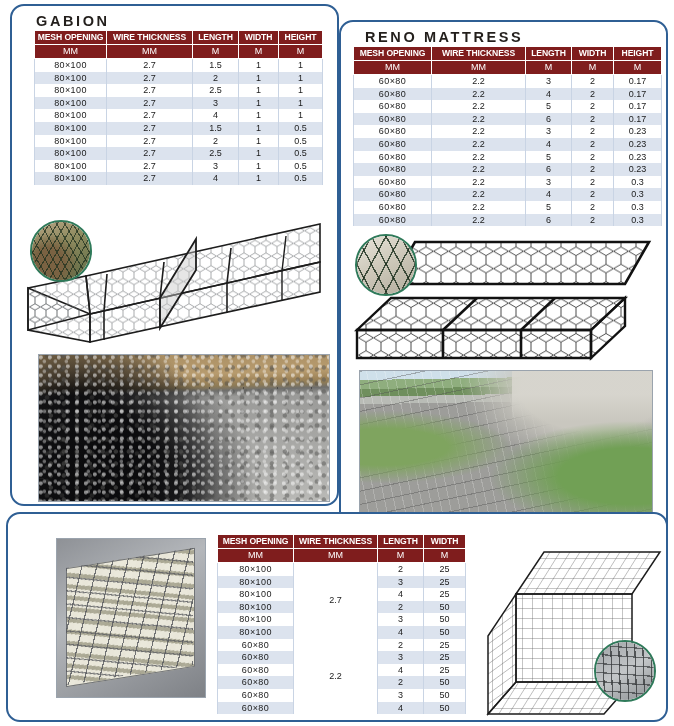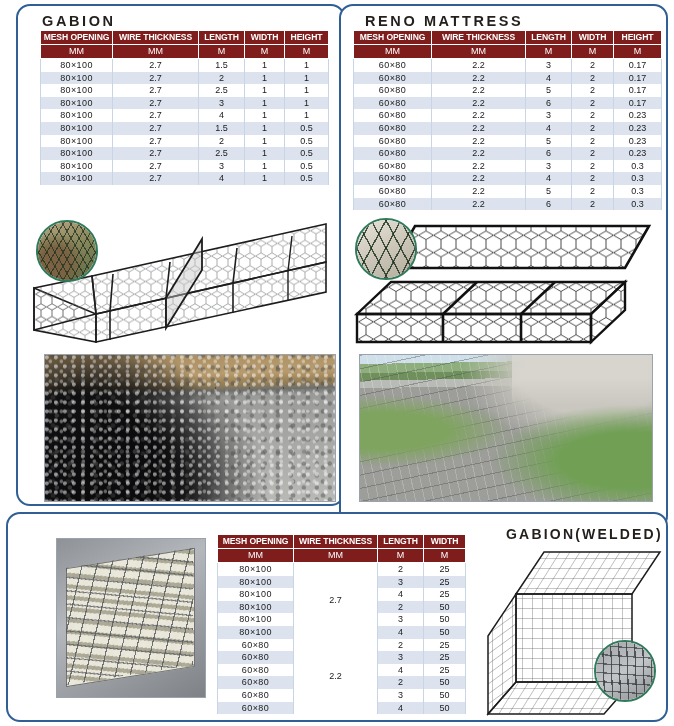--- a/index.html
+++ b/index.html
@@ -13,22 +13,22 @@
   .page{position:absolute;inset:0;}
 
   
   .panel{
     position:absolute;
     border:2px solid #2f5f94;
     border-radius:14px;
     background:#ffffff;
     box-sizing:border-box;
   }
-  #panel-gabion{left:16px;top:4px;width:329px;height:502px;}
-  #panel-reno{left:339px;top:4px;width:329px;height:526px;}
+  #panel-gabion{left:10px;top:4px;width:329px;height:502px;}
+  #panel-reno{left:339px;top:20px;width:329px;height:526px;}
   #panel-welded{left:6px;top:512px;width:662px;height:210px;}
 
   
   .sec-title{
     font-size:14.5px;
     font-weight:bold;
     letter-spacing:2.6px;
     color:#231f1c;
     white-space:nowrap;
   }
@@ -589,21 +589,20 @@
             <td>50</td>
           </tr>
           <tr>
             <td class="mesh">60×80</td>
             <td>4</td>
             <td>50</td>
           </tr>
         </tbody>
     </table>
 
-    <div class="sec-title" id="title-welded">GABION(WELDED)</div>
 
     <div class="diagram" id="dia-welded" style="left:474px;top:34px;width:182px;height:170px;">
       <svg width="182" height="170" viewBox="0 0 182 170">
         <defs>
           <pattern id="sqTop" width="10" height="10" patternUnits="userSpaceOnUse" patternTransform="skewX(-32)">
             <path d="M0 0 H10 M0 0 V10" fill="none" stroke="#555" stroke-width="0.7"></path>
           </pattern>
           <pattern id="sqFace" width="10" height="10" patternUnits="userSpaceOnUse">
             <path d="M0 0 H10 M0 0 V10" fill="none" stroke="#555" stroke-width="0.7"></path>
           </pattern>

